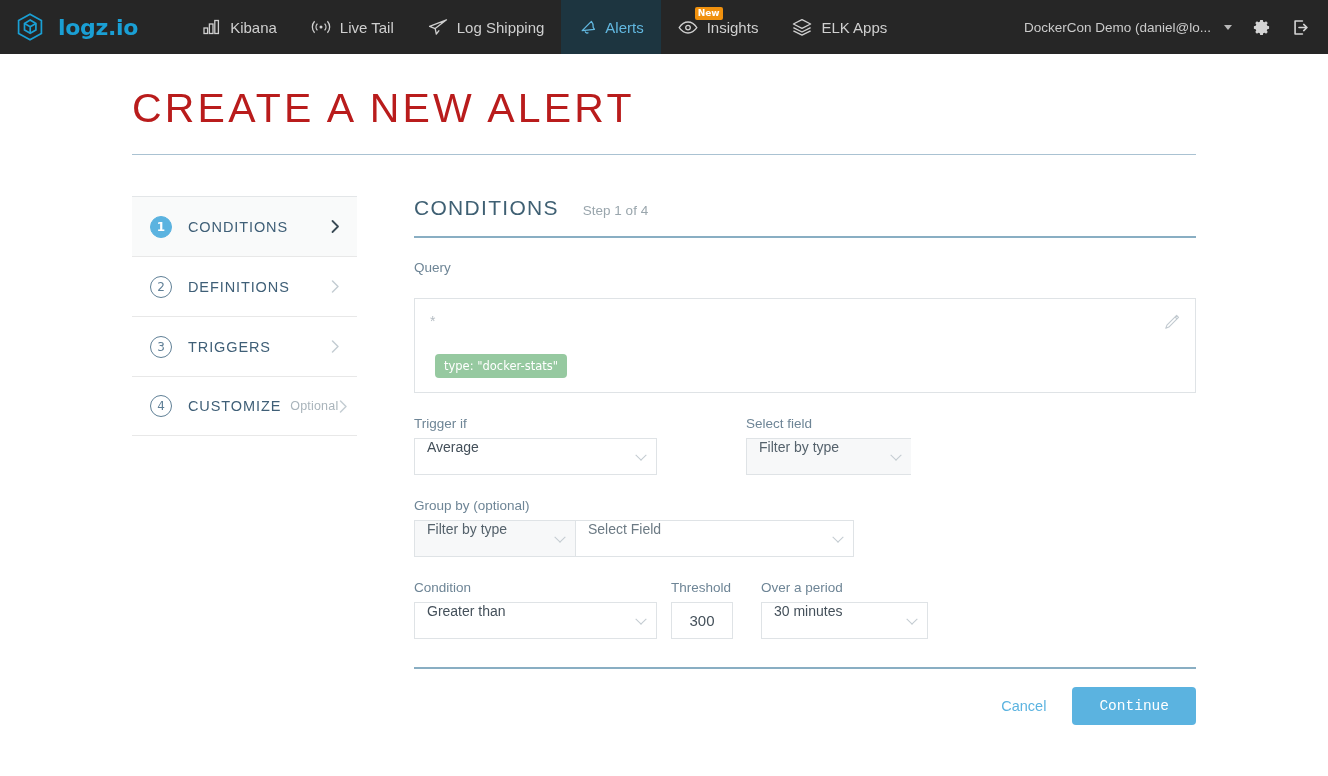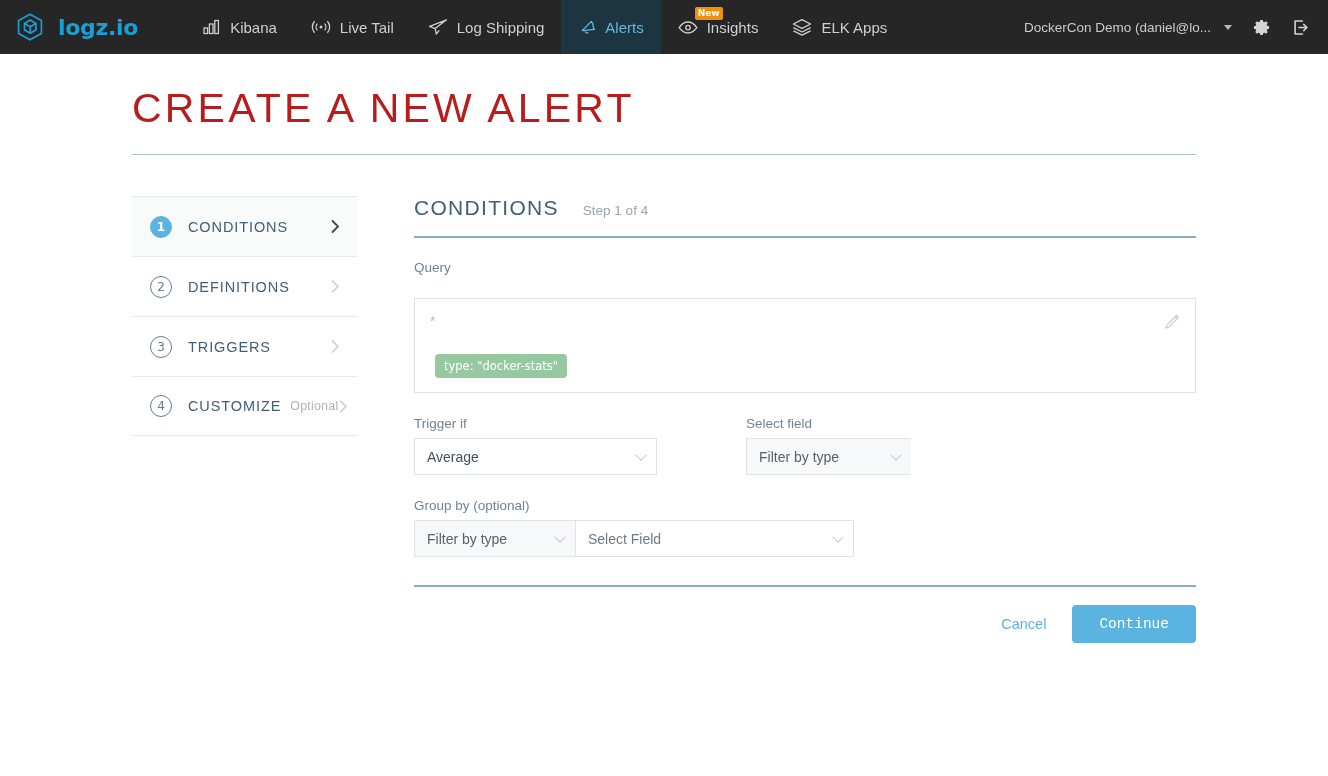--- a/index.html
+++ b/index.html
@@ -164,21 +164,21 @@
   .pencil { position: absolute; right: 14px; top: 14px; cursor: pointer; }
 
   .row { display: flex; margin-top: 23px; }
   .group { display: flex; flex-direction: column; }
 
   .select {
     position: relative;
     height: 37px;
     border: 1px solid #dfe3e6;
     background: #ffffff;
-    display: flex; align-items: center;
+    display: flex; 
     padding: 0 30px 0 12px;
     font-size: 14px;
     color: #44505a;
     cursor: pointer;
     white-space: nowrap;
     overflow: hidden;
   }
   .select.gray { background: #f7f8f9; color: #55626c; }
   .select.placeholder { color: #6c7a84; }
   .chev-sm {
@@ -426,20 +426,42 @@
               <span class="chev-sm"></span>
             </div>
             <div class="select placeholder" style="width:279px;">
               <span>Select Field</span>
               <span class="chev-sm"></span>
             </div>
           </div>
         </div>
       </div>
 
+      <div class="row">
+        <div class="group">
+          <label class="fieldlabel">Condition</label>
+          <div class="select" style="width:243px;">
+            <span>Greater than</span>
+            <span class="chev-sm"></span>
+          </div>
+        </div>
+
+        <div class="group" style="margin-left:14px;">
+          <label class="fieldlabel">Threshold</label>
+          <input class="numinput" type="text" value="300" style="">
+        </div>
+
+        <div class="group" style="margin-left:28px;">
+          <label class="fieldlabel">Over a period</label>
+          <div class="select" style="width:167px;">
+            <span>30 minutes</span>
+            <span class="chev-sm"></span>
+          </div>
+        </div>
+      </div>
 
       <div class="footer-rule"></div>
       <div class="footer">
         <button class="btn-link">Cancel</button>
         <button class="btn-primary">Continue</button>
       </div>
 
     </div>
   </div>
 </div>

